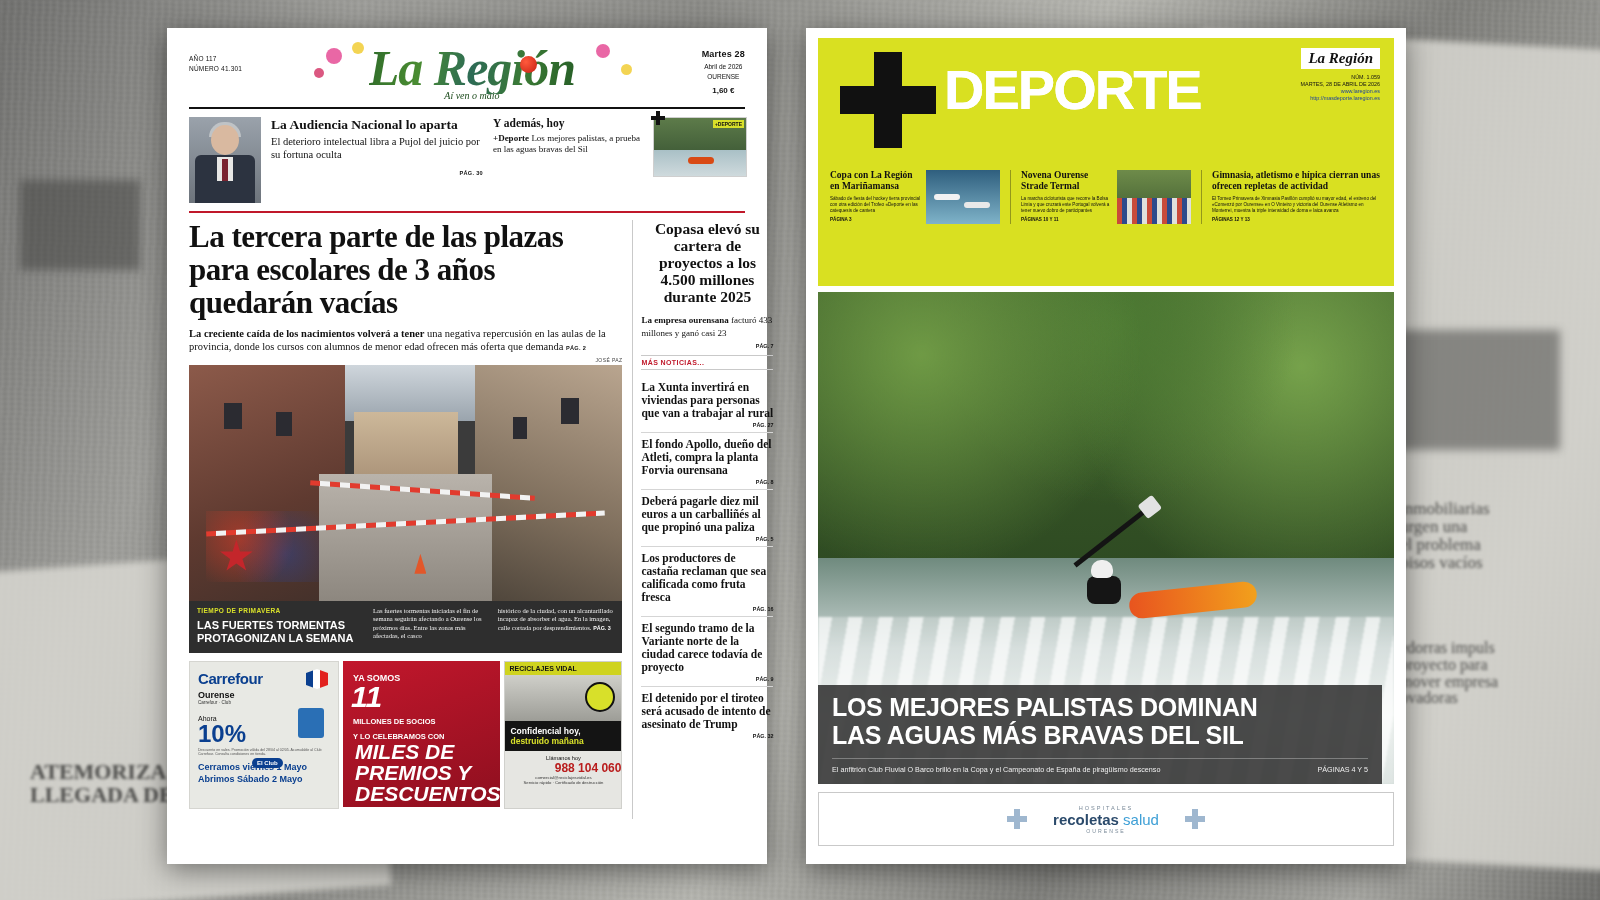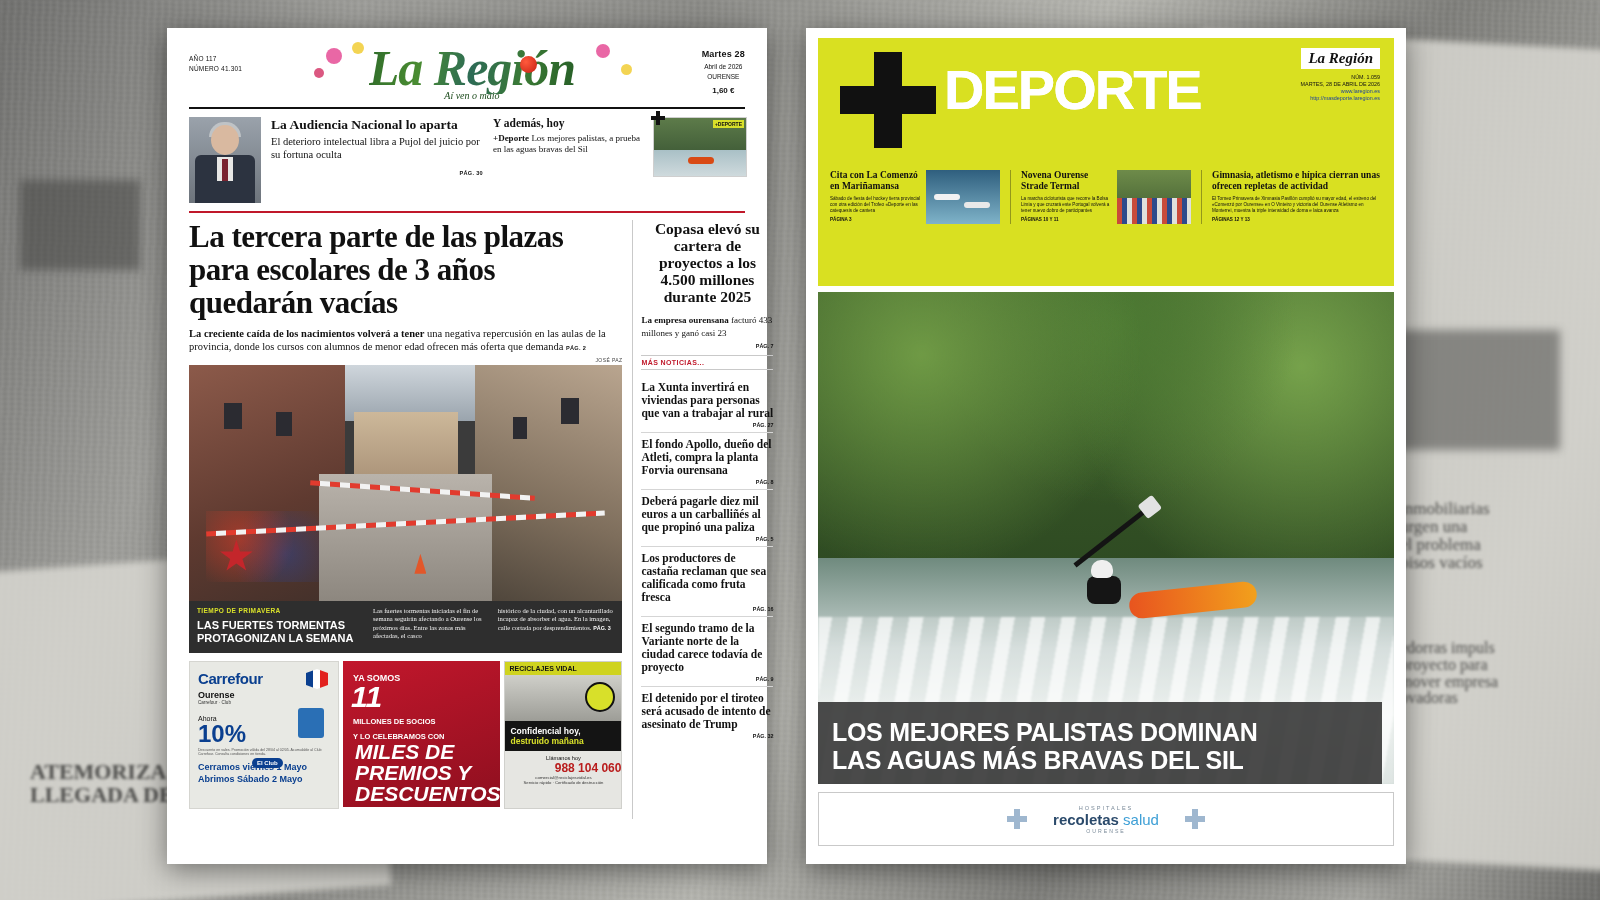--- a/index.html
+++ b/index.html
@@ -191,21 +191,21 @@
       background:linear-gradient(#6f8a7e,#c9d4d2 40%,#e7edea 70%,#d3dcd9);}
   .rv-foam{position:absolute;left:0;bottom:0;width:100%;height:34%;
       background:repeating-linear-gradient(100deg,rgba(255,255,255,.75) 0 14px,rgba(255,255,255,.25) 14px 30px);
       filter:blur(1px);}
   .paddler{position:absolute;left:44%;top:54%;width:70px;height:62px;}
   .paddler .torso{position:absolute;left:16px;top:18px;width:34px;height:28px;background:#151515;border-radius:8px;}
   .paddler .helmet{position:absolute;left:20px;top:2px;width:22px;height:18px;background:#efefef;border-radius:10px 10px 6px 6px;}
   .paddle{position:absolute;left:-6px;top:-24px;width:94px;height:5px;background:#141414;transform:rotate(-38deg);}
   .paddle:after{content:"";position:absolute;right:-10px;top:-6px;width:18px;height:17px;background:#e2e2e2;border-radius:3px;}
   .boat{position:absolute;left:54%;top:60%;width:128px;height:26px;background:linear-gradient(90deg,#e8541f,#f2a01c);border-radius:14px;transform:rotate(-6deg);}
-  .rv-caption{position:absolute;left:0;right:12px;bottom:0;background:rgba(45,45,45,.86);color:#fff;padding:16px 14px 10px;}
+  .rv-caption{position:absolute;left:0;right:12px;bottom:0;background:rgba(45,45,45,.86);color:#fff;padding:8px 14px 10px;}
   .rv-caption h2{margin:0;font-family:"Liberation Sans",sans-serif;font-weight:bold;font-size:25px;line-height:28px;letter-spacing:-.3px;}
   .rv-caption .sub{margin-top:9px;font-family:"Liberation Sans",sans-serif;font-size:7.2px;color:#efefef;
       border-top:1px solid rgba(255,255,255,.3);padding-top:6px;display:flex;justify-content:space-between;}
   .rp-footad{margin-top:8px;height:52px;border:1px solid #c9c9c9;display:flex;align-items:center;justify-content:center;gap:26px;}
   .rp-footad .cross{width:20px;height:20px;position:relative;}
   .rp-footad .cross:before,.rp-footad .cross:after{content:"";position:absolute;background:#9fb7cf;}
   .rp-footad .cross:before{left:7px;top:0;width:6px;height:20px;}
   .rp-footad .cross:after{left:0;top:7px;width:20px;height:6px;}
   .footad-txt{text-align:center;font-family:"Liberation Sans",sans-serif;}
   .footad-txt .h{font-size:5.6px;letter-spacing:2px;color:#7a8a99;}
@@ -437,21 +437,21 @@
          <div>NÚM. 1.059</div>
          <div>MARTES, 28 DE ABRIL DE 2026</div>
          <div class="url">www.laregion.es</div>
          <div class="url">http://masdeporte.laregion.es</div>
        </div>
      </div>
 
      <div class="promo-row">
        <div class="promo">
          <div class="txt">
-           <div class="t">Cita con La Comenzó en Mariñamansa</div>
+           <div class="t">Copa con La Región en Mariñamansa</div>
            <div class="d">Sábado de fiesta del hockey tierra provincial con otra edición del Trofeo «Deporte en las catequesis de cantera</div>
            <div class="pg">PÁGINA 3</div>
          </div>
          <div class="pic pic-k">
            <div class="w"></div>
            <div class="b1"></div>
            <div class="b2"></div>
          </div>
        </div>
        <div class="sep-v"></div>
@@ -484,20 +484,24 @@
      <div class="rv-foam"></div>
      <div class="boat"></div>
      <div class="paddler">
        <div class="torso"></div>
        <div class="helmet"></div>
        <div class="paddle"></div>
      </div>
      <div class="rv-caption">
        <h2>LOS MEJORES PALISTAS DOMINAN</h2>
        <h2>LAS AGUAS MÁS BRAVAS DEL SIL</h2>
+       <div class="sub">
+         <span>El anfitrión Club Fluvial O Barco brilló en la Copa y el Campeonato de España de piragüismo descenso</span>
+         <span>PÁGINAS 4 Y 5</span>
+       </div>
      </div>
    </div>
 
    <div class="rp-footad">
      <div class="cross"></div>
      <div class="footad-txt">
        <div class="h">HOSPITALES</div>
        <div class="n">
          <span>recoletas</span>
          <em>salud</em>

